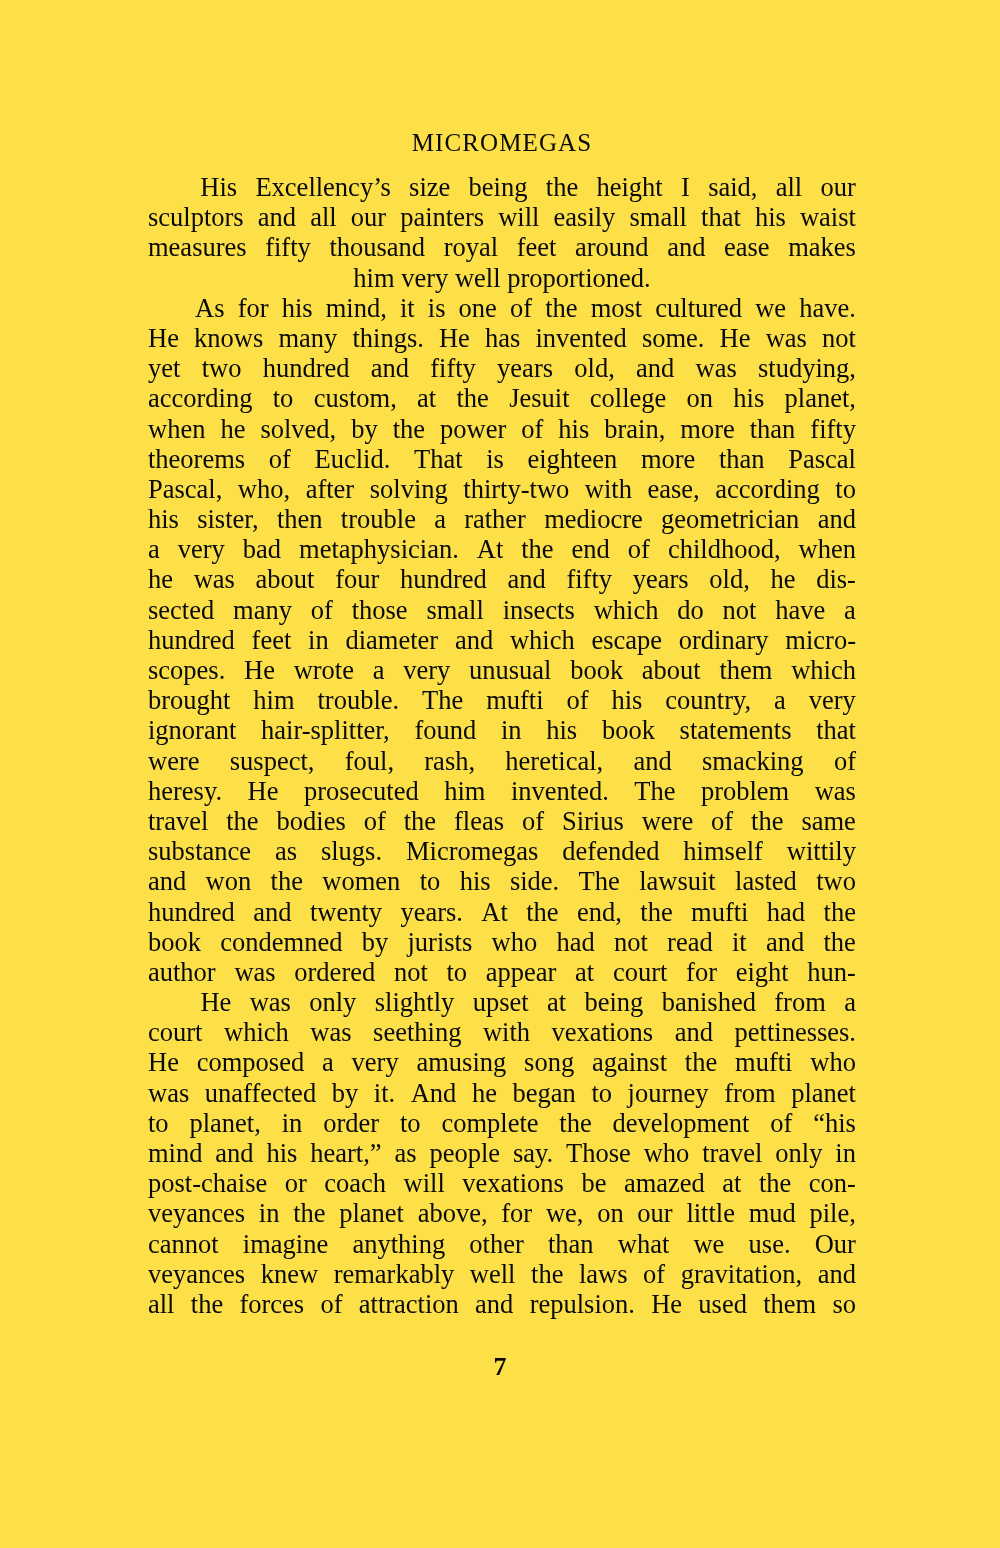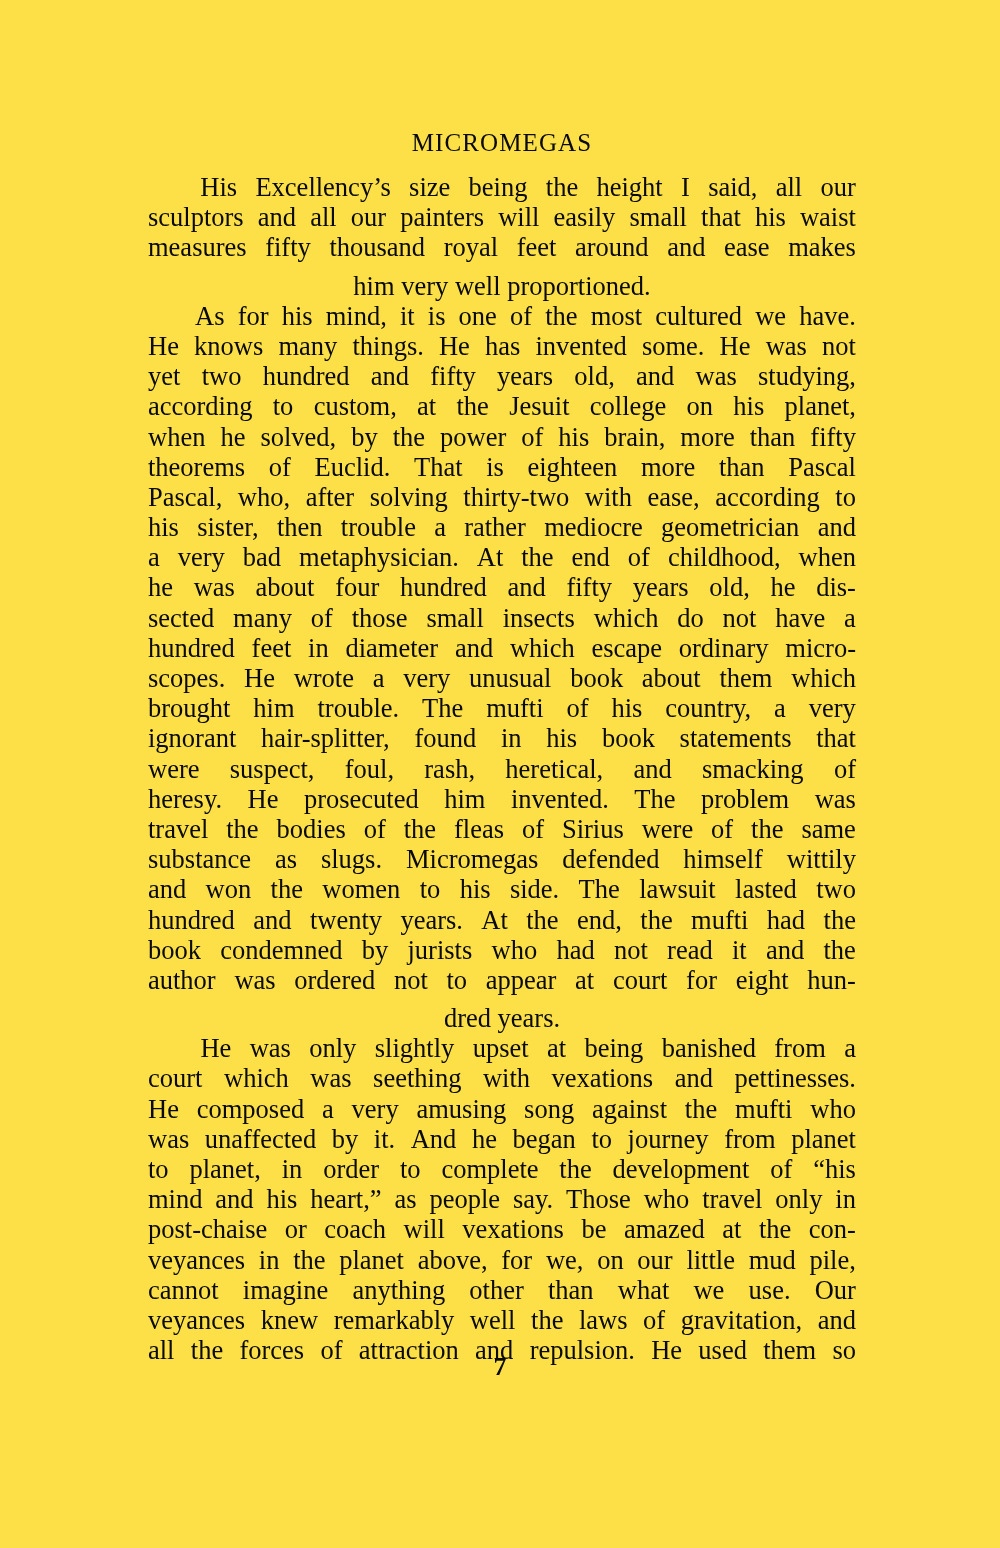--- a/index.html
+++ b/index.html
@@ -57,21 +57,20 @@
     justify-content: space-between;
     white-space: normal;
   }
   .line.just > span {
     white-space: pre;
   }
 
   
   .line.flush {
     display: block;
-    margin-top: 8px;
   }
 
   .line .indent {
     display: inline-block;
     width: 34px;
   }
 
   .page-number {
     position: absolute;
     left: 0;
@@ -405,21 +404,20 @@
             <span>ordered</span>
             <span>not</span>
             <span>to</span>
             <span>appear</span>
             <span>at</span>
             <span>court</span>
             <span>for</span>
             <span>eight</span>
             <span>hun-</span>
           </span>
-          <span class="line flush"><span>dred years.</span></span>
         </p>
         <p style="margin: 0px;">
           <span class="line just">
             <span class="indent"></span>
             <span>He</span>
             <span>was</span>
             <span>only</span>
             <span>slightly</span>
             <span>upset</span>
             <span>at</span>

